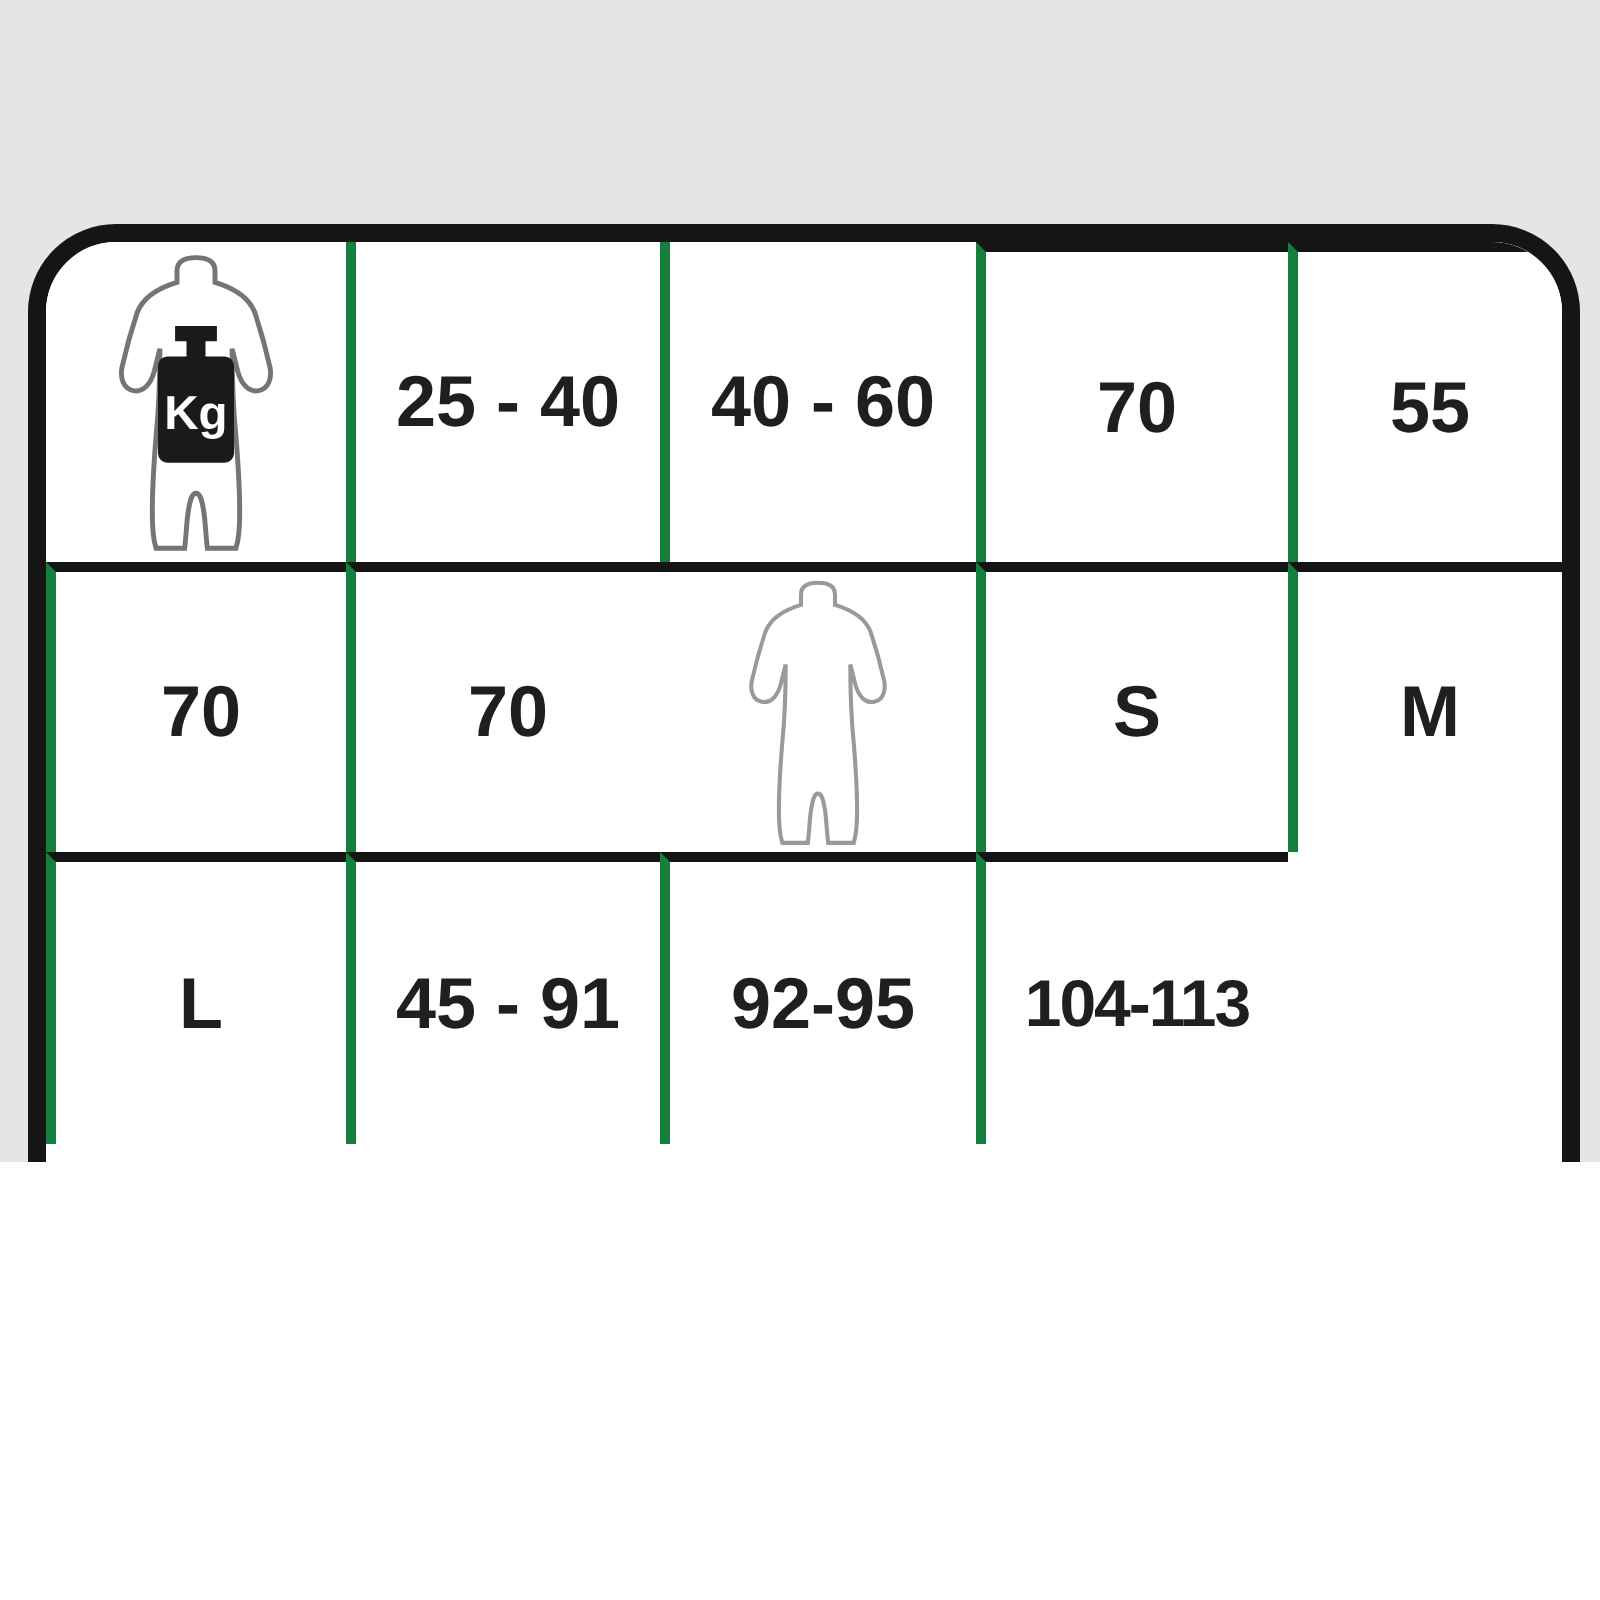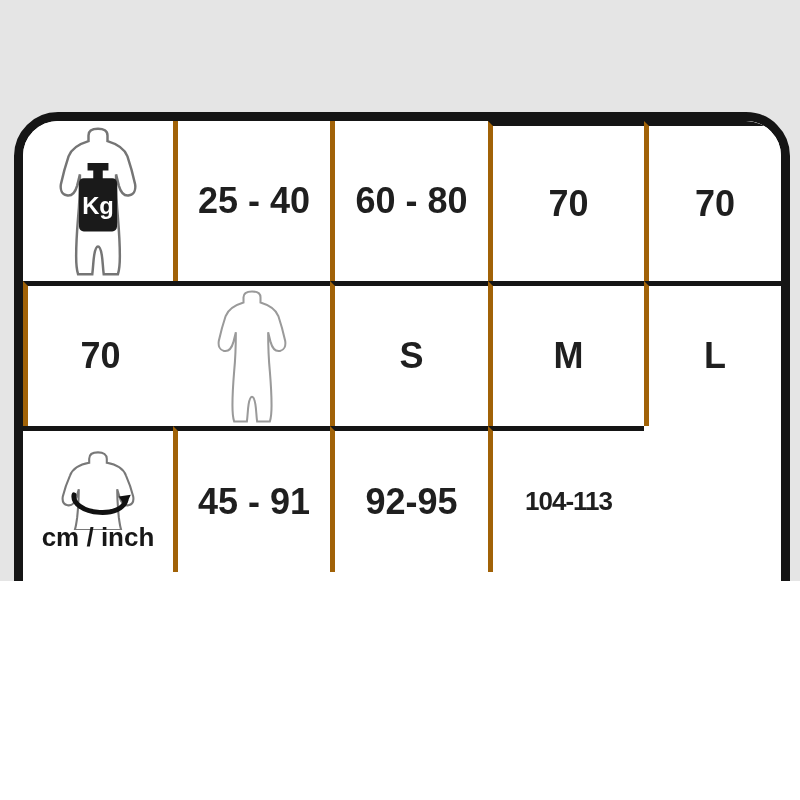--- a/index.html
+++ b/index.html
@@ -14,27 +14,27 @@
   }
   .grid{
     display:grid;width:758px;height:559px;
     grid-template-columns:150px 157px 158px 156px 1fr;
     grid-template-rows:160px 145px 146px 1fr;
   }
   .cell{
     display:flex;align-items:center;justify-content:center;
     box-sizing:border-box;background:#ffffff;overflow:hidden;
   }
-  .cell.bl{border-left:5px solid #a16207;}
+  .cell.bl{border-left:5px solid #15803d;}
   .cell.bt{border-top:5px solid #151515;}
   .val{
     font-weight:700;font-size:36px;color:#1f1f1f;white-space:nowrap;
     letter-spacing:0px;
   }
-  .val-sm{font-size:26px;letter-spacing:-1px;}
+  .val-sm{font-size:33px;letter-spacing:-1px;}
   .icon-cell{flex-direction:column;}
   .caption{
     font-weight:700;font-size:26px;color:#171717;margin-top:-8px;
     white-space:nowrap;
   }
   svg{display:block;}
 </style>
 </head>
 <body>
 
@@ -47,25 +47,28 @@
           <path d="M55,4 C49,4 45,6 45,11 L45,17 C35,20 27,25 24,33 C21,42 18,53 16,62 C15,68 17,73 22,74 C27,75 31,71 33,64 L36,52 C36,72 35,88 34,98 C33,110 32,124 32,138 C32,147 33,154 34,157 L49,157 C50,149 50,143 51,137 C52,131 53,128 55,128 C57,128 58,131 59,137 C60,143 60,149 61,157 L76,157 C77,154 78,147 78,138 C78,124 77,110 76,98 C75,88 74,72 74,52 L77,64 C79,71 83,75 88,74 C93,73 95,68 94,62 C92,53 89,42 86,33 C83,25 75,20 65,17 L65,11 C65,6 61,4 55,4 Z" fill="#ffffff" stroke="#757575" stroke-width="2.6"></path>
           <polygon points="44,40 66,40 66,48 60,48 60,58 50,58 50,48 44,48" fill="#1a1a1a"></polygon>
           <rect x="35" y="56" width="40" height="56" rx="5" fill="#1a1a1a"></rect>
           <text x="55" y="94" text-anchor="middle" font-family="Liberation Sans, sans-serif" font-weight="700" font-size="25" fill="#ffffff">Kg</text>
         </svg>
       </div>
       <div class="cell bl">
           <span class="val">25 - 40</span>
         </div>
       <div class="cell bl">
-          <span class="val">60 - 80</span>
+          <span class="val">40 - 60</span>
         </div>
 
       <div class="cell bl bt">
           <span class="val">70</span>
+        </div>
+      <div class="cell bl bt">
+          <span class="val">55</span>
         </div>
       <div class="cell bl bt">
           <span class="val">70</span>
         </div>
       <div class="cell bl bt">
           <span class="val">70</span>
         </div>
 
       <div class="cell icon-cell bt">
         <svg width="98" height="136" viewBox="0 0 110 160">
@@ -75,28 +78,20 @@
       <div class="cell bl bt">
           <span class="val">S</span>
         </div>
       <div class="cell bl bt">
           <span class="val">M</span>
         </div>
       <div class="cell bl bt">
           <span class="val">L</span>
         </div>
 
-      <div class="cell icon-cell bt">
-        <svg width="124" height="80" viewBox="0 0 130 100">
-          <path d="M65,3 C58,3 54,6 54,11 L54,16 C42,18 33,24 30,32 C26,41 23,50 21,58 C20,64 22,68 27,69 C32,70 36,66 38,59 L41,49 C41,62 40,74 39,84 C38,92 37,97 36,100 L94,100 C93,97 92,92 91,84 C90,74 89,62 89,49 L92,59 C94,66 98,70 103,69 C108,68 110,64 109,58 C107,50 104,41 100,32 C97,24 88,18 76,16 L76,11 C76,6 72,3 65,3 Z" fill="#ffffff" stroke="#787878" stroke-width="2.6"></path>
-          <path d="M35,56 C33,66 46,77 67,78 C84,79 97,73 100,63" fill="none" stroke="#111111" stroke-width="6" stroke-linecap="round"></path>
-          <polygon points="106,56 91,58 99,71" fill="#111111"></polygon>
-        </svg>
-        <span class="caption">cm / inch</span>
-      </div>
       <div class="cell bl bt">
           <span class="val">45 - 91</span>
         </div>
       <div class="cell bl bt">
           <span class="val">92-95</span>
         </div>
       <div class="cell bl bt">
           <span class="val val-sm">104-113</span>
         </div>
 

